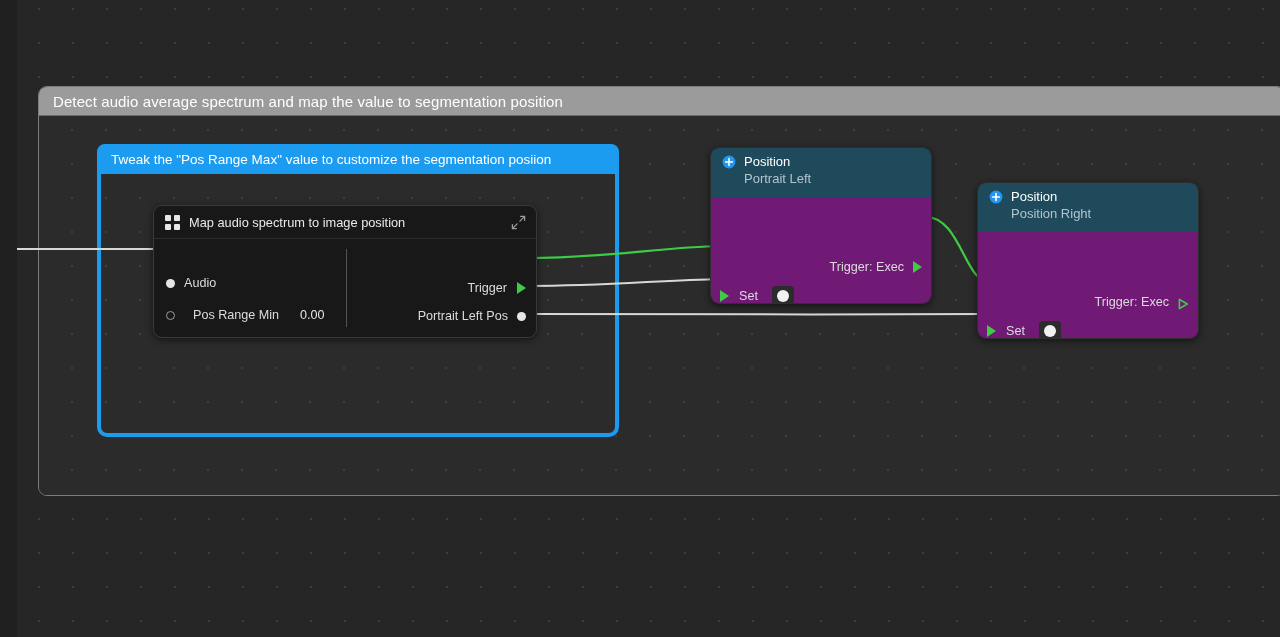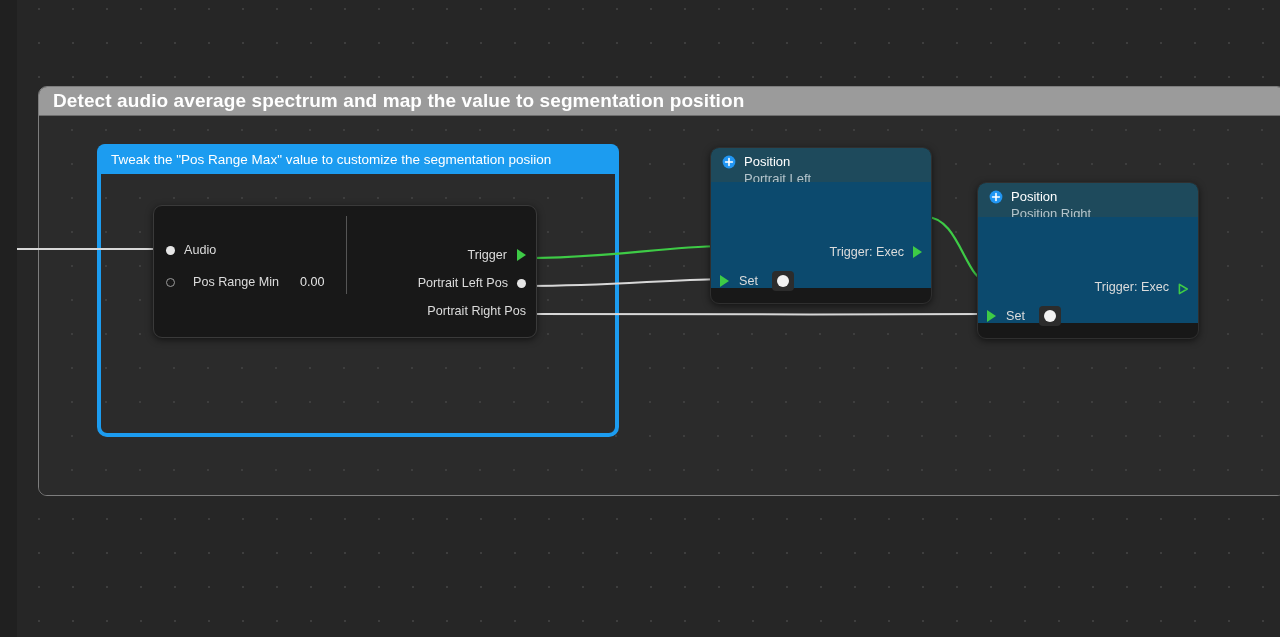--- a/index.html
+++ b/index.html
@@ -36,25 +36,24 @@
     overflow: hidden;
   }
   #group-header {
     height: 29px;
     background: #9b9b9b;
     border-bottom: 1px solid #6d6d6d;
     display: flex; align-items: center;
     padding-left: 14px;
   }
   #group-title {
-    font-size: 19px;
+    font-size: 15px;
     color: #ffffff;
     letter-spacing: .1px;
     white-space: nowrap;
-    font-weight: bold;
   }
   #group-body {
     position: absolute;
     left: 0; top: 29px; right: 0; bottom: 0;
     background-color: #2b2b2b;
     background-image: radial-gradient(circle at 1px 1px, #3e3e3e 1.1px, transparent 1.3px);
     background-size: 34px 34px;
     background-position: 32px 13px;
   }
 
@@ -134,29 +133,29 @@
   }
   .tri-hollow {
     width: 11px; height: 12px; flex: 0 0 auto;
   }
 
   
   .node-pos { width: 222px; border: 1px solid #2f2f2f; }
   #node-pos-left  { left: 710px; top: 147px; height: 157px; }
   #node-pos-right { left: 977px; top: 182px; height: 157px; }
   .node-pos .hdr {
-    height: 34px;
+    height: 49px;
     background: #1e4a5c;
     padding: 6px 10px 0 11px;
   }
   .pos-title-row { display: flex; align-items: center; }
   .plus-icon { width: 14px; height: 14px; flex: 0 0 auto; }
   .pos-title { font-size: 13px; color: #ffffff; margin-left: 8px; }
   .pos-sub { font-size: 13px; color: #b3c4cc; margin-left: 22px; margin-top: 2px; }
-  .node-pos .body { position: relative; height: 106px; background: #0c4a6e; }
+  .node-pos .body { position: relative; height: 106px; background: #701a75; }
 
   .toggle-box {
     width: 22px; height: 20px; border-radius: 4px;
     background: #2c2c2c; display: flex; align-items: center; justify-content: center;
     flex: 0 0 auto;
   }
   .toggle-knob { width: 12px; height: 12px; border-radius: 50%; background: #f2f2f2; }
 </style>
 </head>
 <body>
@@ -183,20 +182,35 @@
     <path d="M527,258 C610,258 660,247 722,246" stroke="#3ecb46" stroke-width="2.2" fill="none"></path>
 
     <path d="M527,286 C610,286 660,280 722,279" stroke="#d8d8d8" stroke-width="2" fill="none"></path>
 
     <path d="M527,314 C700,314 830,315 988,314" stroke="#d8d8d8" stroke-width="2" fill="none"></path>
 
     <path d="M926,217 C960,217 965,282 989,282" stroke="#3ecb46" stroke-width="2.2" fill="none"></path>
   </svg>
 
   <div class="node" id="node-map">
+    <div class="hdr">
+      <span class="grid-icon">
+          <i></i>
+          <i></i>
+          <i></i>
+          <i></i>
+        </span>
+      <span class="hdr-title">Map audio spectrum to image position</span>
+      <span class="expand-icon">
+        <svg viewBox="0 0 16 16" width="15" height="15">
+          <path d="M14.5 1.5 L9.5 6.5 M14.5 1.5 L10.3 1.5 M14.5 1.5 L14.5 5.7
+                   M1.5 14.5 L6.5 9.5 M1.5 14.5 L5.7 14.5 M1.5 14.5 L1.5 10.3" stroke="#cfcfcf" stroke-width="1.4" fill="none" stroke-linecap="round"></path>
+        </svg>
+      </span>
+    </div>
     <div class="body">
       <div class="divider"></div>
 
       <div class="row row-in" style="left:12px; top:33px; gap:9px;">
         <span class="port-dot-filled"></span>
         <span class="port-label">Audio</span>
       </div>
       <div class="row row-in" style="left:12px; top:65px; gap:18px;">
         <span class="port-dot-hollow"></span>
         <span class="port-label">Pos Range Min</span>

